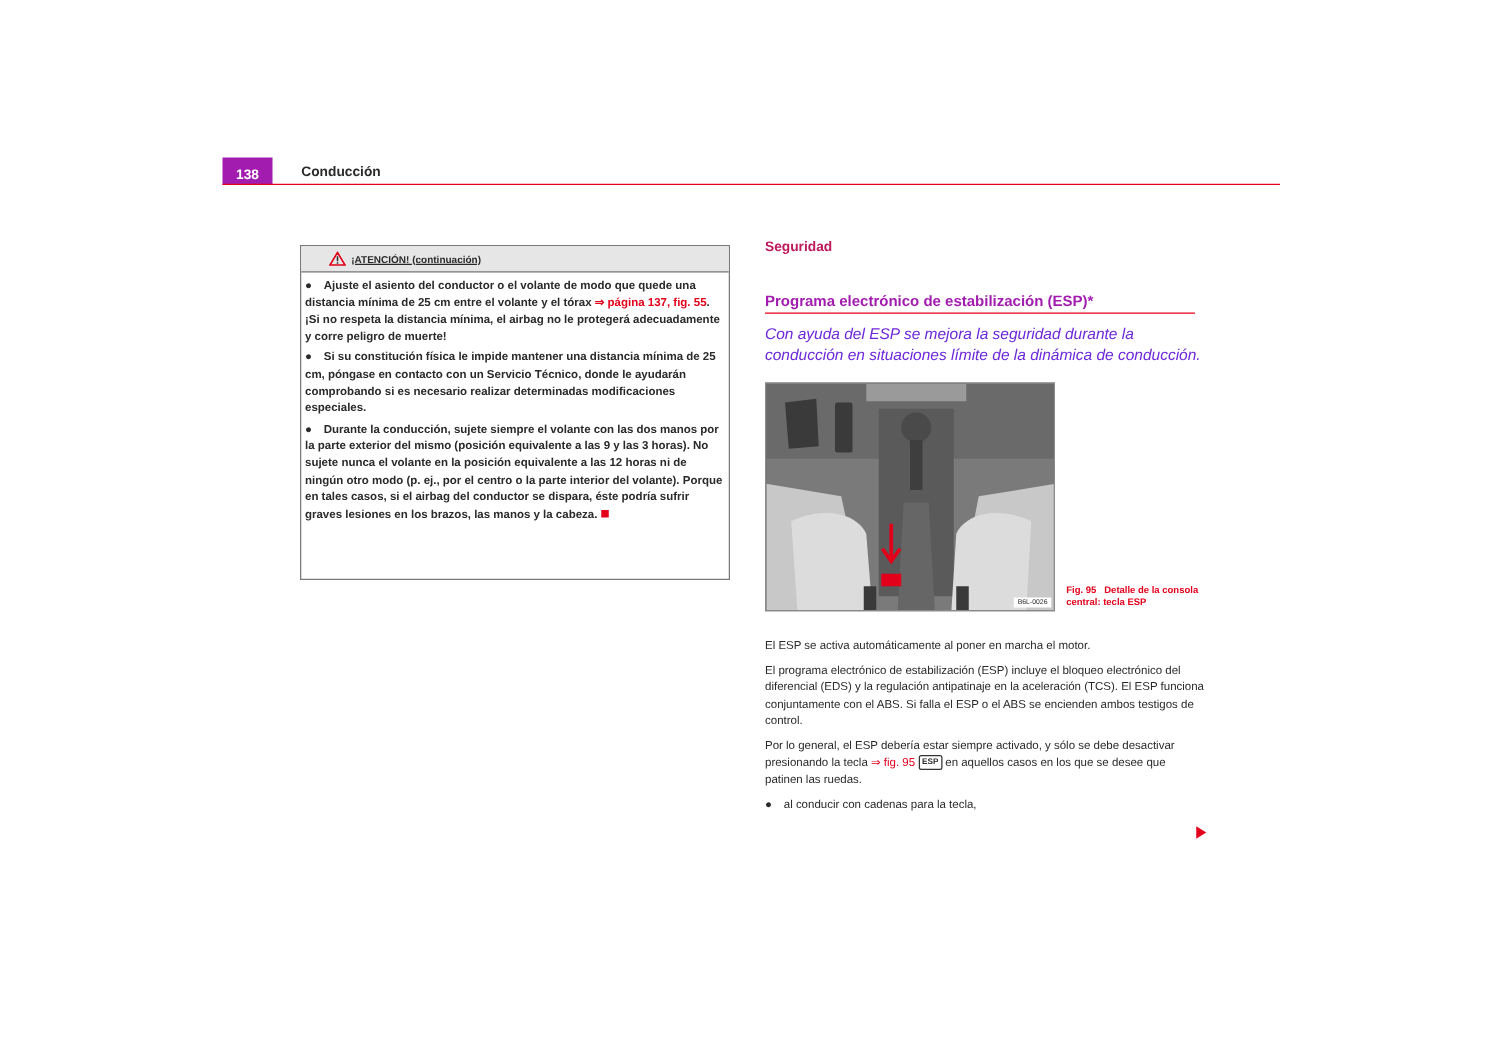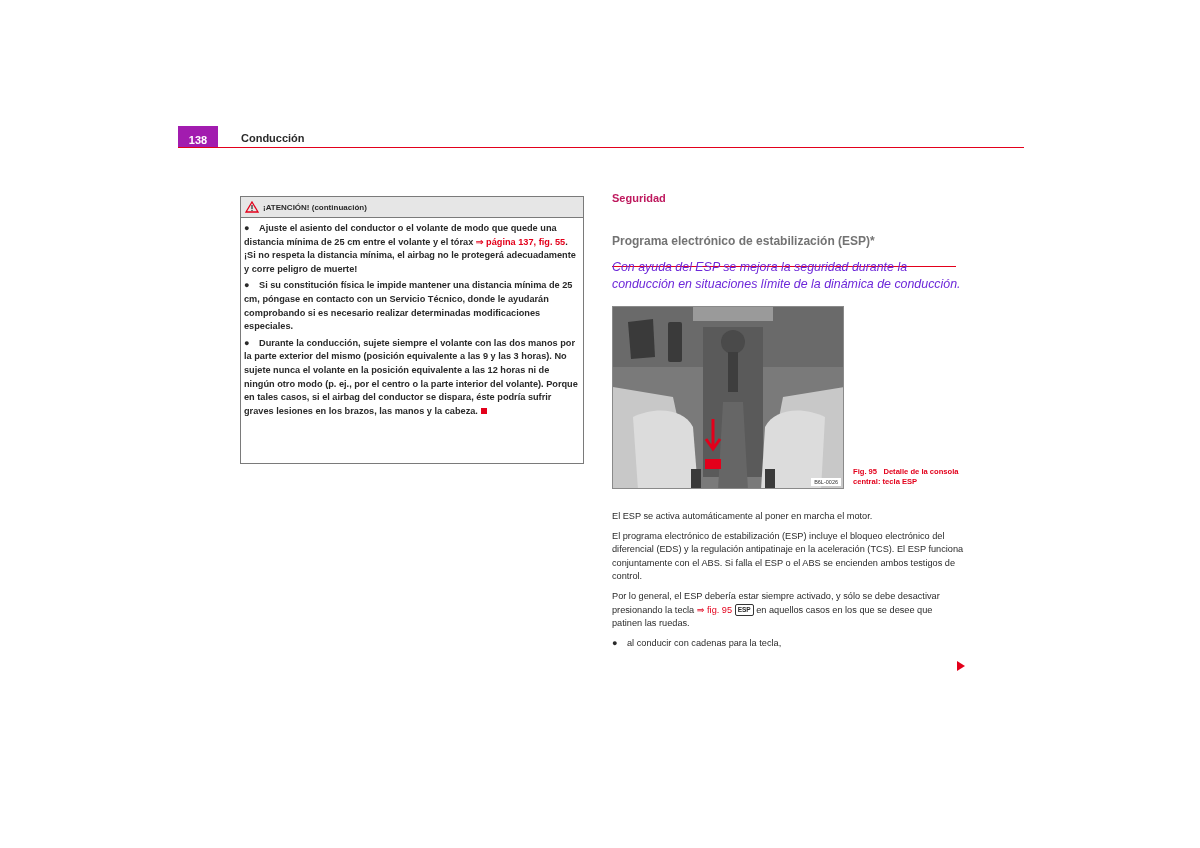--- a/index.html
+++ b/index.html
@@ -1,29 +1,29 @@
 <!DOCTYPE html>
 <html><head>
 <meta charset="utf-8">
 <style>
   html,body{margin:0;padding:0;background:#ffffff;}
   body{width:1200px;height:848px;position:relative;overflow:hidden;font-family:"DejaVu Sans",sans-serif;color:#2a2a2a;}
   .pagenum{position:absolute;left:178px;top:126px;width:40px;height:22px;background:#a21caf;color:#fff;font-size:11px;font-weight:bold;display:flex;align-items:flex-end;justify-content:center;padding-bottom:2px;box-sizing:border-box;font-family:"Liberation Sans",sans-serif;}
   .chapter{position:absolute;left:241px;top:132px;font-size:11px;font-weight:bold;color:#2a2a2a;font-family:"Liberation Sans",sans-serif;}
   .header-rule{position:absolute;left:178px;top:147px;width:846px;height:1px;background:#e3001b;}
   .warnbox{position:absolute;left:240px;top:196px;width:344px;height:268px;border:1px solid #7a7a7a;box-sizing:border-box;}
-  .warnhead{height:20px;background:#e6e6e6;border-bottom:1px solid #7a7a7a;display:flex;align-items:center;padding-left:4px;font-size:8px;font-weight:bold;font-family:"Liberation Sans",sans-serif;}
+  .warnhead{height:20px;background:#e6e6e6;border-bottom:1px solid #7a7a7a;display:flex;align-items:center;padding-left:22px;font-size:8px;font-weight:bold;font-family:"Liberation Sans",sans-serif;text-decoration:underline;}
   .warnhead svg{margin-right:4px;}
   .warnbody{padding:4px 4px 0 3px;font-family:"Liberation Sans",sans-serif;font-weight:bold;font-size:9.2px;line-height:13.6px;color:#2a2a2a;}
   .warnbody p{margin:0 0 3px 0;}
   .bullet{display:inline-block;width:15px;}
   .red{color:#e3001b;}
   .endmark{display:inline-block;width:6px;height:6px;background:#e3001b;margin-left:3px;vertical-align:middle;}
   .h1{position:absolute;left:612px;top:192px;font-size:11px;font-weight:bold;color:#be185d;font-family:"Liberation Sans",sans-serif;}
-  .h2{position:absolute;left:612px;top:234px;width:344px;font-size:12px;font-weight:bold;color:#737373;font-family:"Liberation Sans",sans-serif;border-bottom:1px solid #e3001b;padding-bottom:18px;}
+  .h2{position:absolute;left:612px;top:234px;width:344px;font-size:12px;font-weight:bold;color:#a21caf;font-family:"Liberation Sans",sans-serif;border-bottom:1px solid #e3001b;padding-bottom:2px;}
   .intro{position:absolute;left:612px;top:259px;width:350px;font-size:12.4px;font-style:italic;line-height:17px;color:#6d28d9;font-family:"Liberation Sans",sans-serif;}
   .figure{position:absolute;left:612px;top:306px;width:232px;height:183px;border:1px solid #8a8a8a;box-sizing:border-box;overflow:hidden;background:#6e6e6e;}
   .figcode{position:absolute;right:2px;bottom:2px;background:#fff;font-size:5.5px;padding:1px 3px;color:#333;font-family:"Liberation Sans",sans-serif;}
   .figcap{position:absolute;left:853px;top:467px;width:120px;font-size:7.6px;font-weight:bold;color:#e3001b;line-height:10px;font-family:"Liberation Sans",sans-serif;}
   .body{position:absolute;left:612px;top:510px;width:352px;font-size:9.2px;line-height:13.6px;color:#2a2a2a;font-family:"Liberation Sans",sans-serif;}
   .body p{margin:0 0 6px 0;}
   .espkey{display:inline-block;border:1px solid #333;border-radius:2px;font-size:6.5px;font-weight:bold;padding:0 2px;line-height:10px;vertical-align:middle;}
   .nextarrow{position:absolute;left:957px;top:661px;width:0;height:0;border-top:5px solid transparent;border-bottom:5px solid transparent;border-left:8px solid #e3001b;}
 </style>
 </head>

